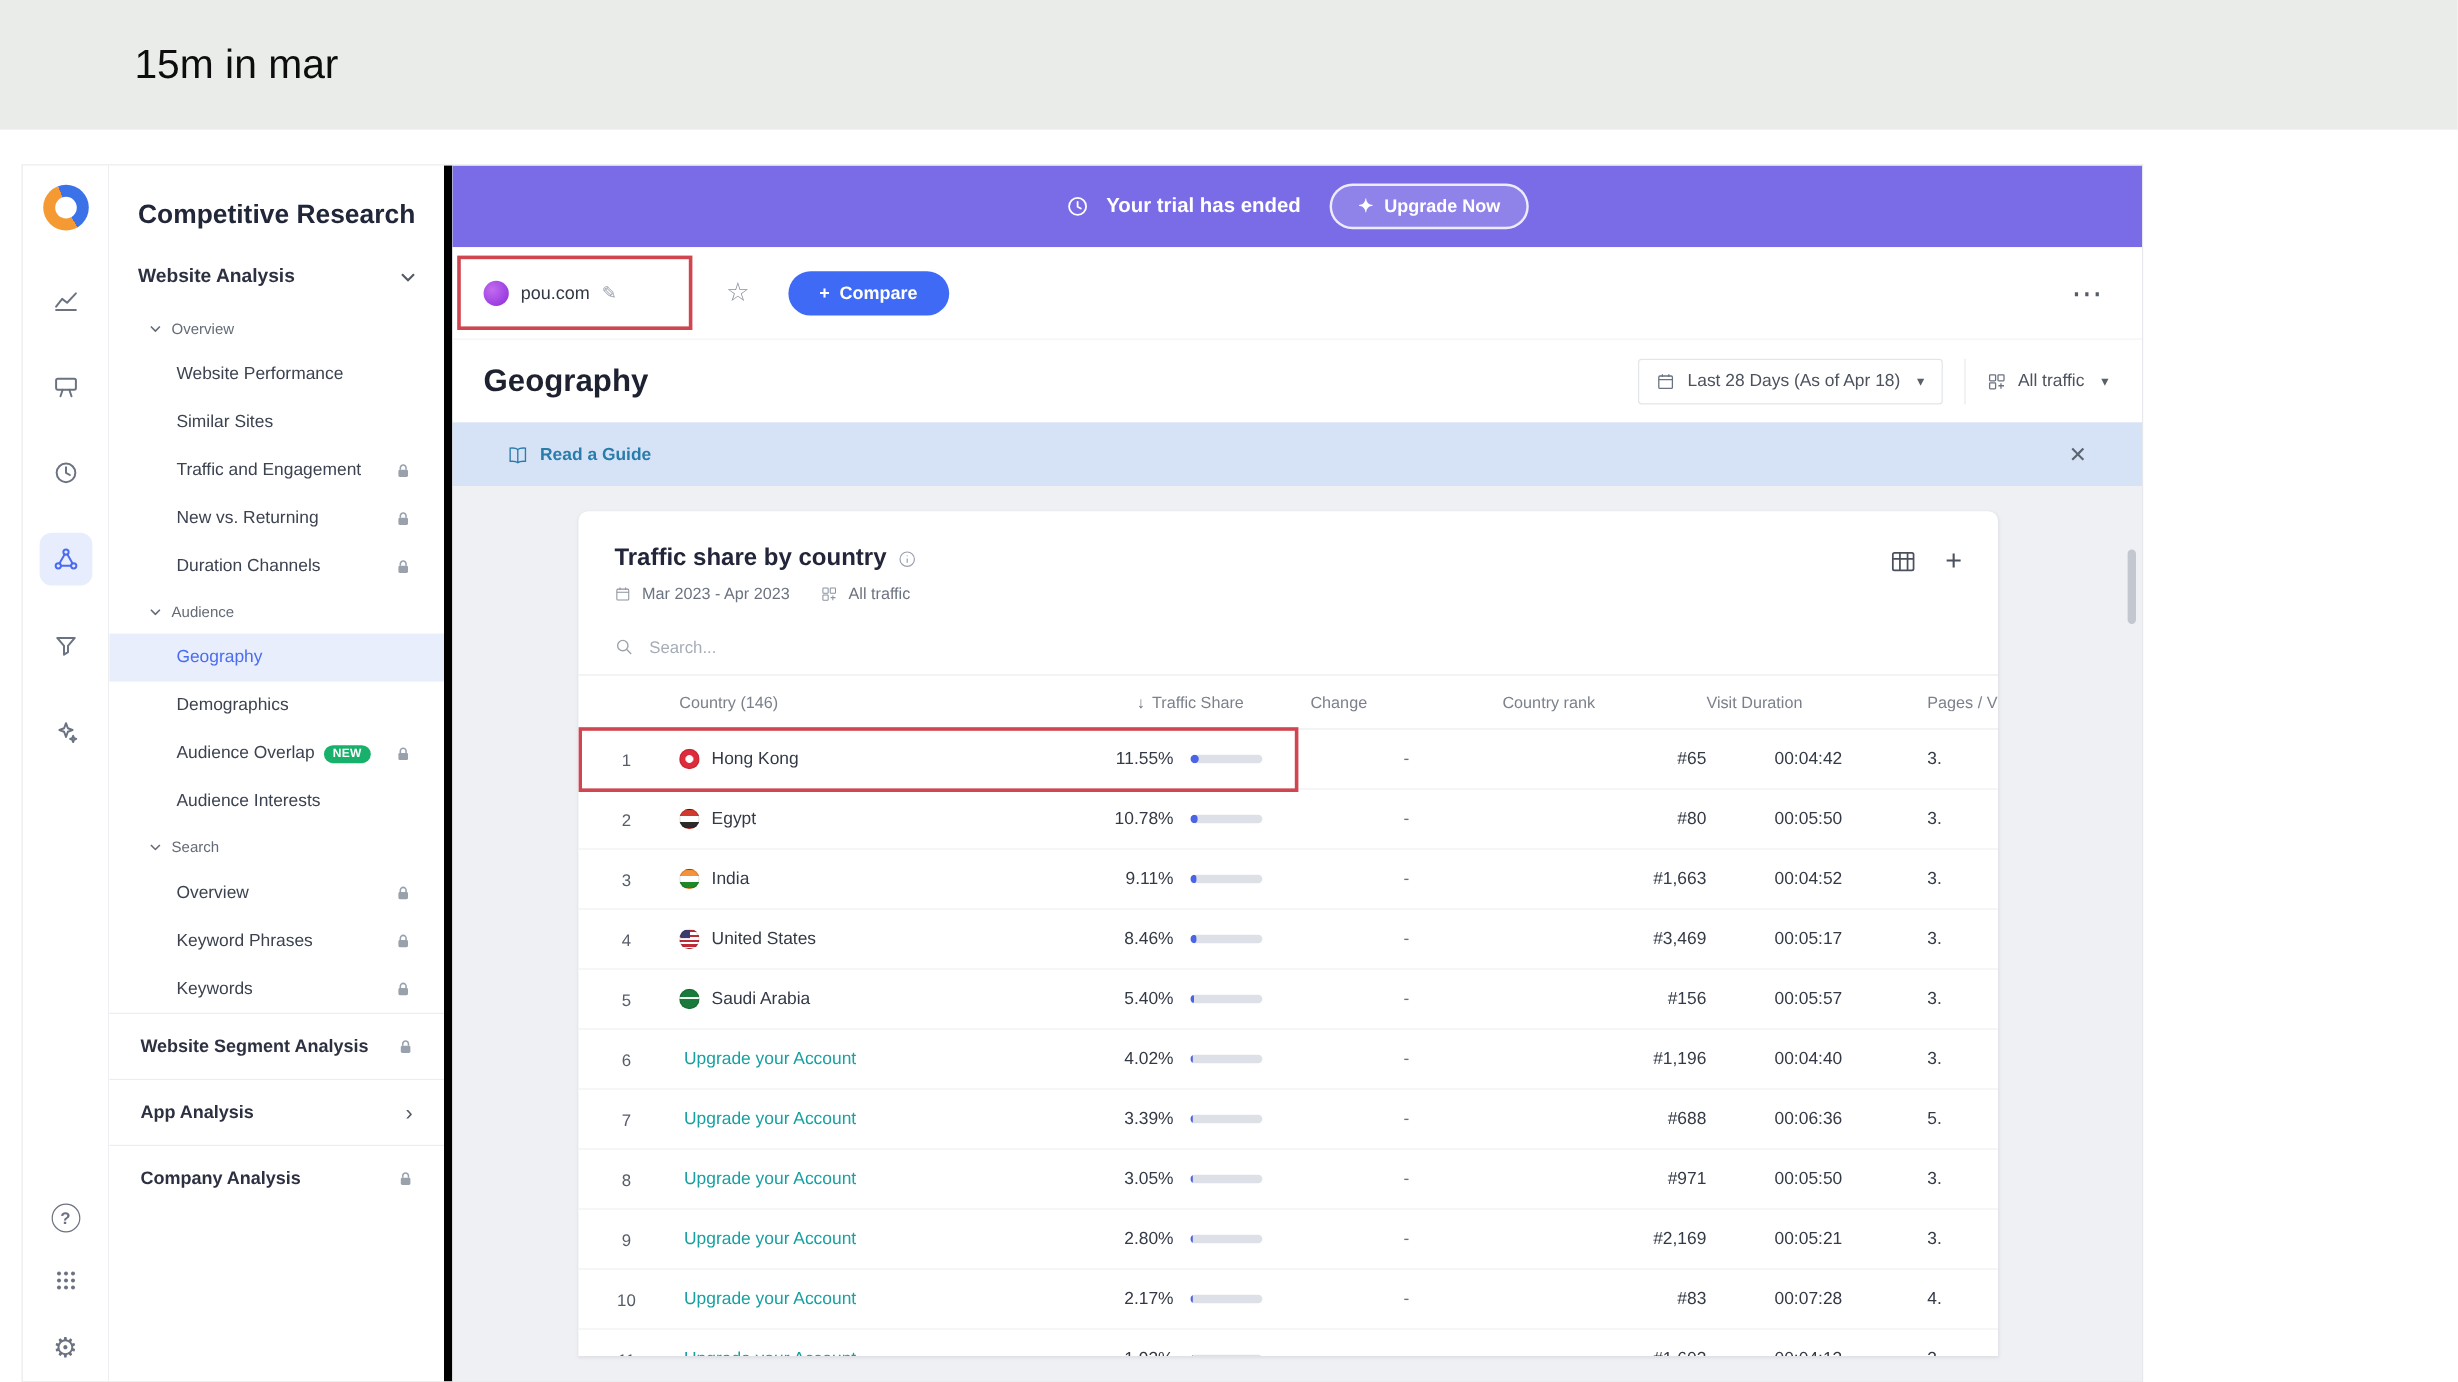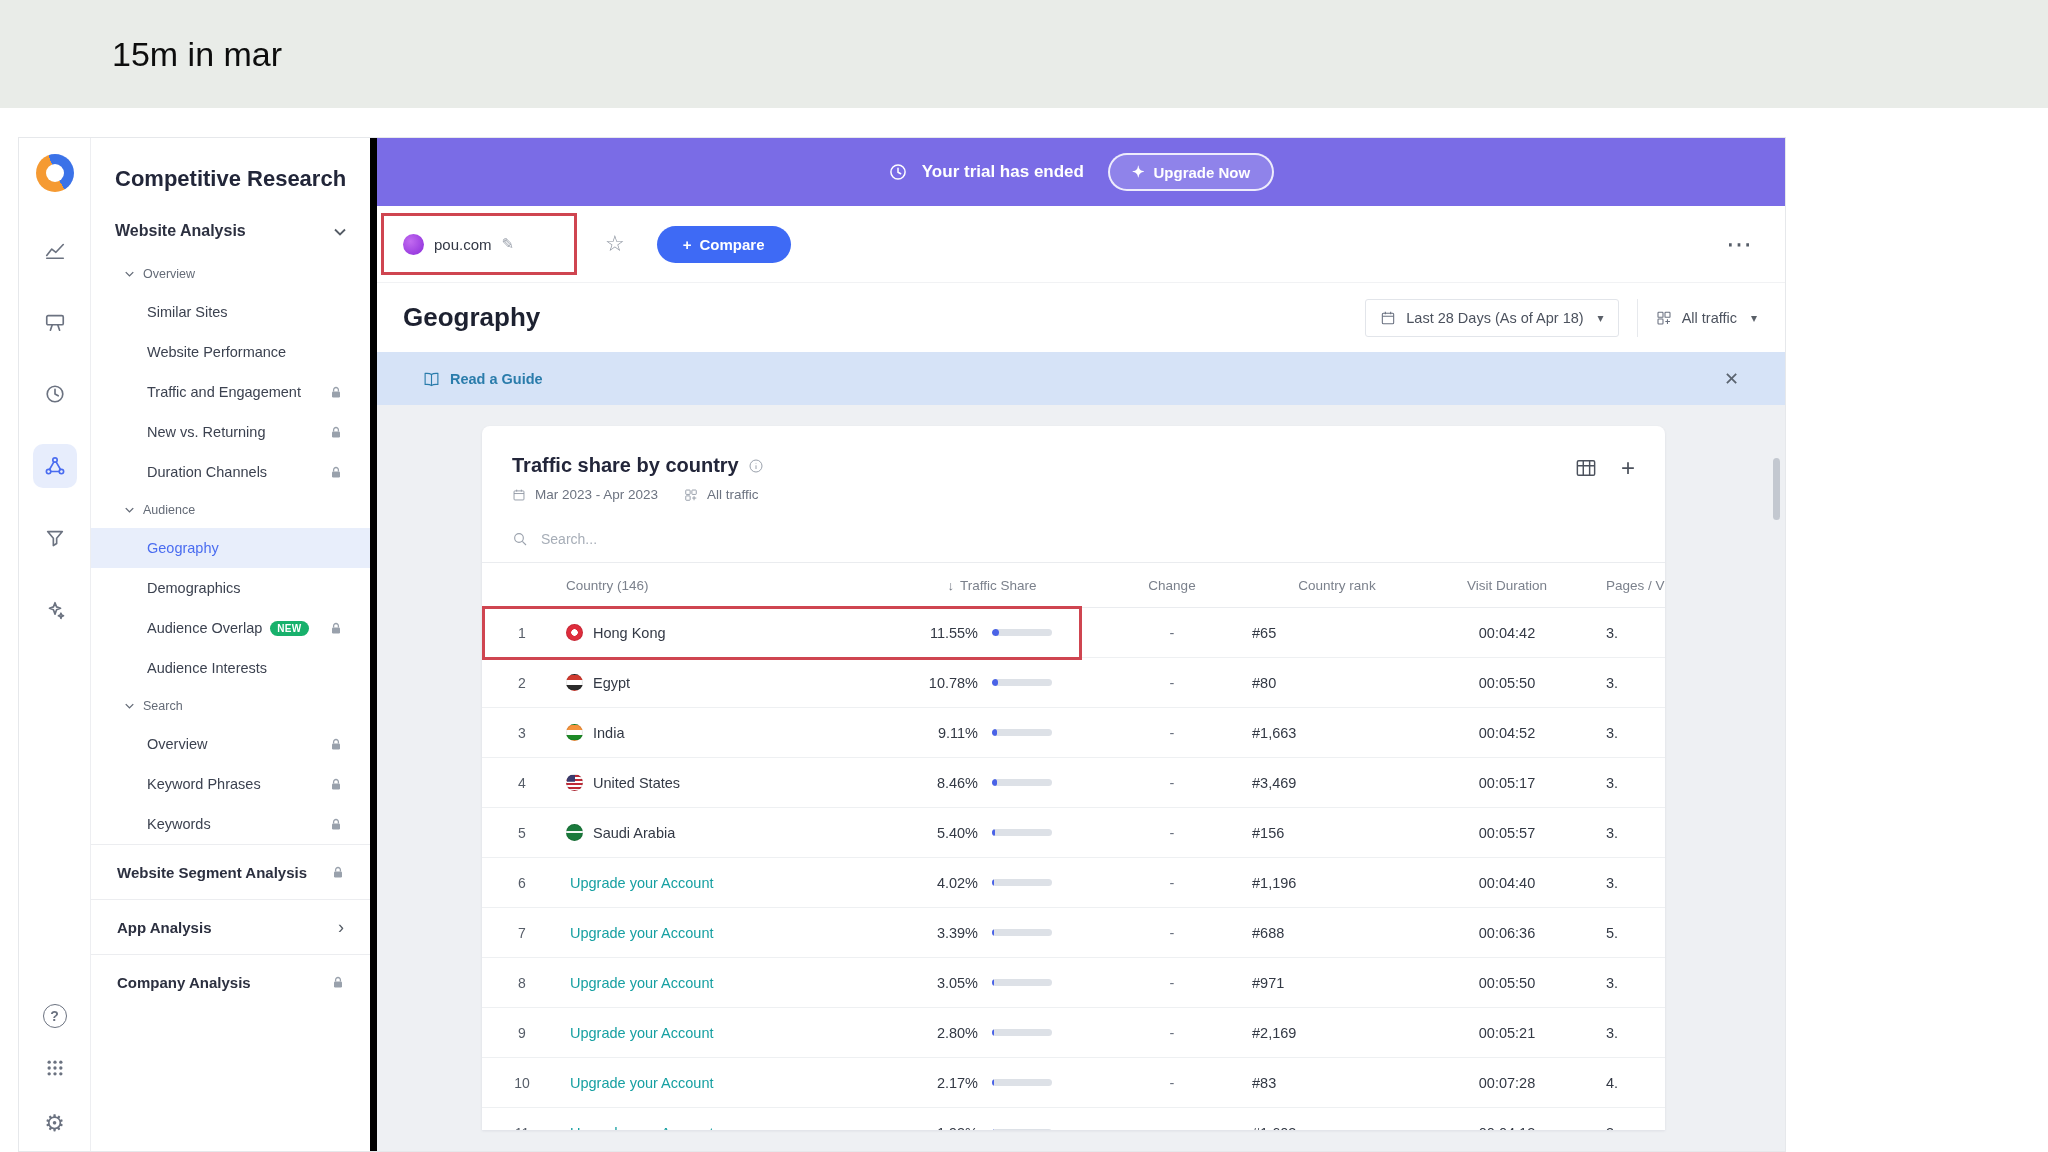--- a/index.html
+++ b/index.html
@@ -87,34 +87,34 @@
   .card-actions{display:flex;gap:24px;align-items:flex-start;color:#4b515c;padding-top:4px}
   .card-actions svg{stroke:#4b515c;fill:none;stroke-width:1.6;cursor:pointer}
   .plus-ic{font-size:24px;line-height:20px;cursor:pointer;color:#4b515c}
   .search-row{display:flex;align-items:center;gap:11px;padding:0 30px;height:46px}
   .search-row svg{stroke:#9ba2ad;fill:none;stroke-width:1.7}
   .search-input{border:none;outline:none;font-size:14px;color:#3a3f4a;width:420px;font-family:inherit;background:transparent}
   .search-input::placeholder{color:#a6adb7}
   .tgrid{display:grid;grid-template-columns:80px 330px 200px 160px 170px 170px 173px;align-items:center}
   .thead{height:44px;border-top:1px solid #eaecef;border-bottom:1px solid #eaecef;color:#7b818c;font-size:13.5px}
   .th-country{padding-left:4px}
-  .th-center{text-align:center}
+  .th-center{text-align:left}
   .th-share{display:flex;align-items:center;justify-content:center;gap:6px}
   .sort-a{font-size:13px;color:#6f7580}
   .tbody{position:relative}
   .trow{height:49px;border-bottom:1px solid #eef0f2;font-size:14.5px;color:#333945}
   .c-rank{text-align:center;color:#565d68;font-size:14px}
   .c-country{display:flex;align-items:center;gap:10px;padding-left:4px;white-space:nowrap}
   .upglink{color:#17a0a2;cursor:pointer;padding-left:8px;text-decoration:none}
   .c-share{display:flex;align-items:center}
   .pct{width:86px;text-align:right}
   .bar{margin-left:14px;width:60px;height:7px;background:#dde1e7;border-radius:4px;overflow:hidden;display:inline-block}
   .bar i{display:block;height:100%;background:#4a63e7;border-radius:4px}
   .c-change{text-align:center;color:#6b7280}
-  .c-crank{text-align:left}
+  .c-crank{text-align:right}
   .c-dur{text-align:center}
   .c-pages{padding-left:14px;white-space:nowrap;overflow:hidden}
   .row-annot{position:absolute;left:0;top:-2px;width:600px;height:54px;border:3px solid #cf4550;
     box-sizing:border-box;pointer-events:none;z-index:2}
   .scroll-thumb{position:absolute;right:5px;top:320px;width:7px;height:62px;background:#c3c8d0;border-radius:4px;cursor:pointer}
   
   .flag{width:17px;height:17px;border-radius:50%;flex:none;display:inline-block;
     border:1px solid rgba(0,0,0,.1);box-sizing:border-box;background-size:cover}
   .flag-hk{background:radial-gradient(circle,#fff 0 3px,#de2c3c 3.5px)}
   .flag-eg{background:linear-gradient(#d03a2f 0 33%,#fff 33% 66%,#2b2b2b 66%)}
@@ -207,24 +207,24 @@
       </span>
     </div>
 
     <div class="sb-sub">
       <svg width="9" height="6" viewBox="0 0 12 8" fill="none" stroke="#646b77" stroke-width="1.8">
           <path d="M1 1.5l5 5 5-5"></path>
         </svg>
       <span>Overview</span>
     </div>
     <div class="sb-item">
+      <span>Website Performance</span>
+    </div>
+    <div class="sb-item">
       <span>Similar Sites</span>
-    </div>
-    <div class="sb-item">
-      <span>Website Performance</span>
     </div>
 
     <div class="sb-item">
       <span>Traffic and Engagement</span>
       <svg class="lk" width="12" height="13" viewBox="0 0 12 13">
           <path d="M3.6 5.4V3.9a2.4 2.4 0 1 1 4.8 0v1.5" fill="none" stroke="#99a1ac" stroke-width="1.3"></path>
           <rect x="2" y="5.4" width="8" height="6" rx="1.2" fill="#99a1ac"></rect>
         </svg>
     </div>
     <div class="sb-item">

